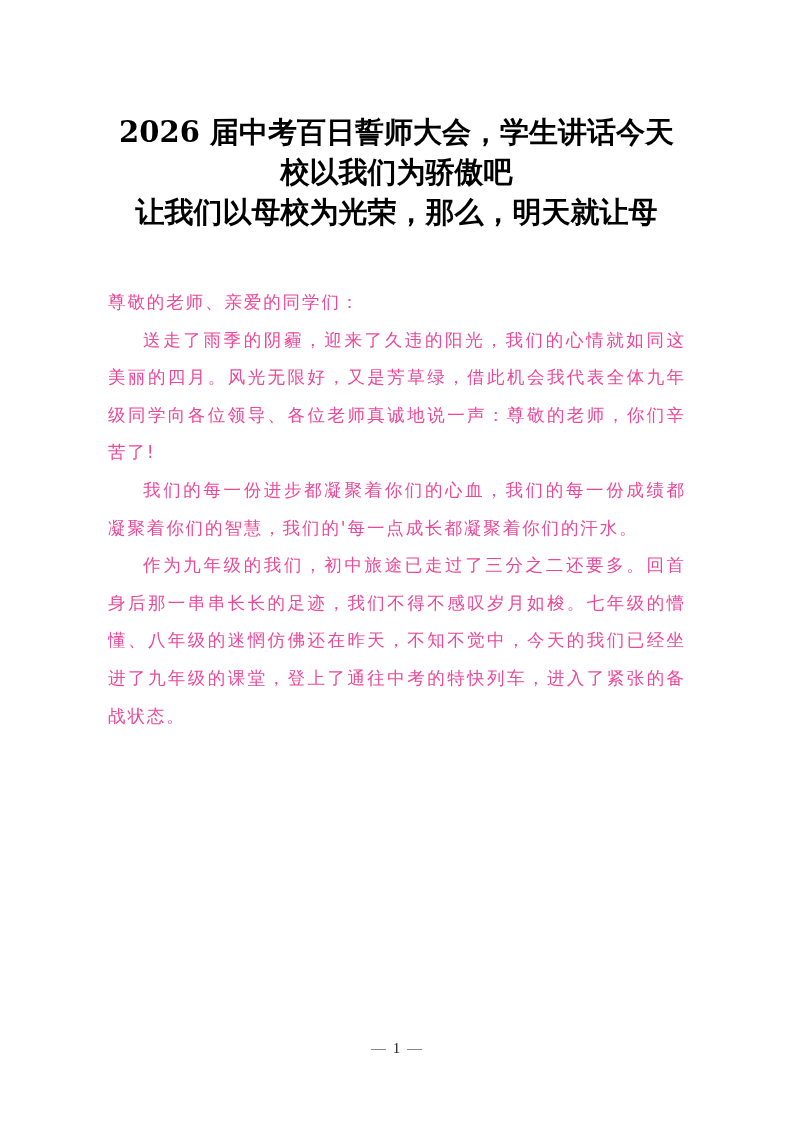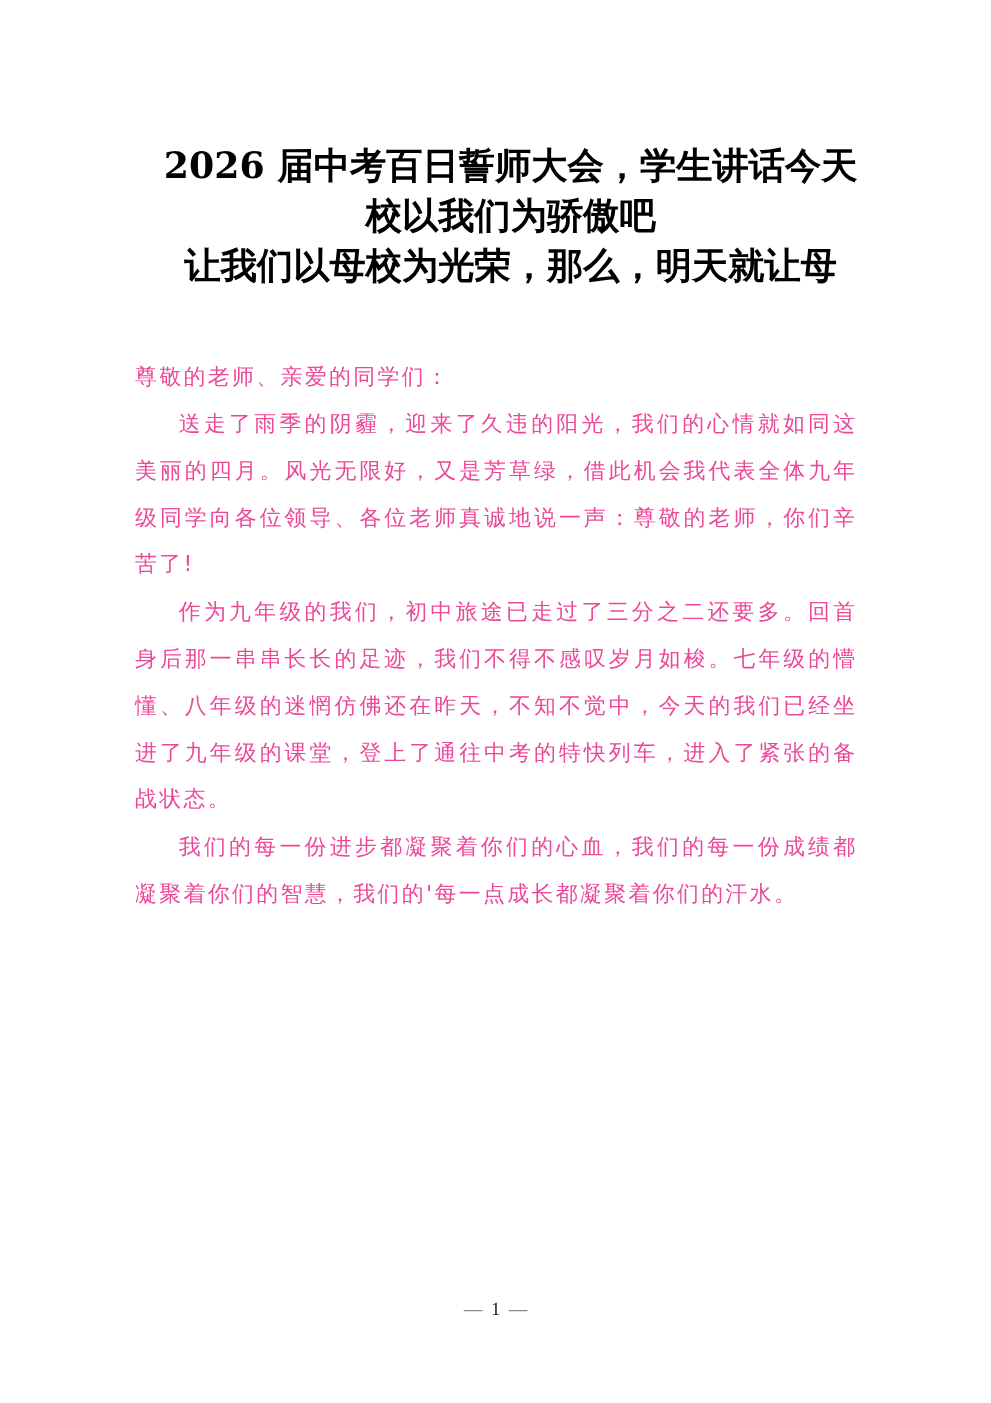--- a/index.html
+++ b/index.html
@@ -1,19 +1,19 @@
 <!DOCTYPE html>
 <html><head>
 <meta charset="utf-8">
 <style>
   html, body { margin: 0; padding: 0; background: #ffffff; }
   body { width: 793px; height: 1122px; position: relative; overflow: hidden; }
   .page { position: absolute; left: 0; top: 0; width: 793px; height: 1122px; background: #fff; }
   .title {
-    position: absolute; left: 112px; top: 112px; width: 593px;
+    position: absolute; left: 100px; top: 112px; width: 593px;
     font-family: "DejaVu Serif", "Liberation Serif", serif;
     font-weight: bold; font-size: 29px; line-height: 40px;
     text-align: center; color: #000;
   }
   .body {
     position: absolute; left: 108px; top: 284px; width: 578px;
     font-family: "DejaVu Sans", "Liberation Sans", sans-serif;
     font-size: 17.5px; line-height: 37.6px; color: #ec4899;
     text-align: justify; letter-spacing: 1.9px;
   }
@@ -33,20 +33,20 @@
 <div class="page">
   <div class="title">
     <div>2026 届中考百日誓师大会，学生讲话今天</div>
     <div>校以我们为骄傲吧</div>
     <div>让我们以母校为光荣，那么，明天就让母</div>
   </div>
 
   <div class="body">
     <p>尊敬的老师、亲爱的同学们：</p>
     <p class="indent">送走了雨季的阴霾，迎来了久违的阳光，我们的心情就如同这美丽的四月。风光无限好，又是芳草绿，借此机会我代表全体九年级同学向各位领导、各位老师真诚地说一声：尊敬的老师，你们辛苦了!</p>
+    <p class="indent">我们的每一份进步都凝聚着你们的心血，我们的每一份成绩都凝聚着你们的智慧，我们的'每一点成长都凝聚着你们的汗水。</p>
     <p class="indent">作为九年级的我们，初中旅途已走过了三分之二还要多。回首身后那一串串长长的足迹，我们不得不感叹岁月如梭。七年级的懵懂、八年级的迷惘仿佛还在昨天，不知不觉中，今天的我们已经坐进了九年级的课堂，登上了通往中考的特快列车，进入了紧张的备战状态。</p>
-    <p class="indent">我们的每一份进步都凝聚着你们的心血，我们的每一份成绩都凝聚着你们的智慧，我们的'每一点成长都凝聚着你们的汗水。</p>
   </div>
 
   <div class="footer">
     <span class="dash"></span><span>1</span><span class="dash"></span>
   </div>
 </div>
 
 </body></html>

